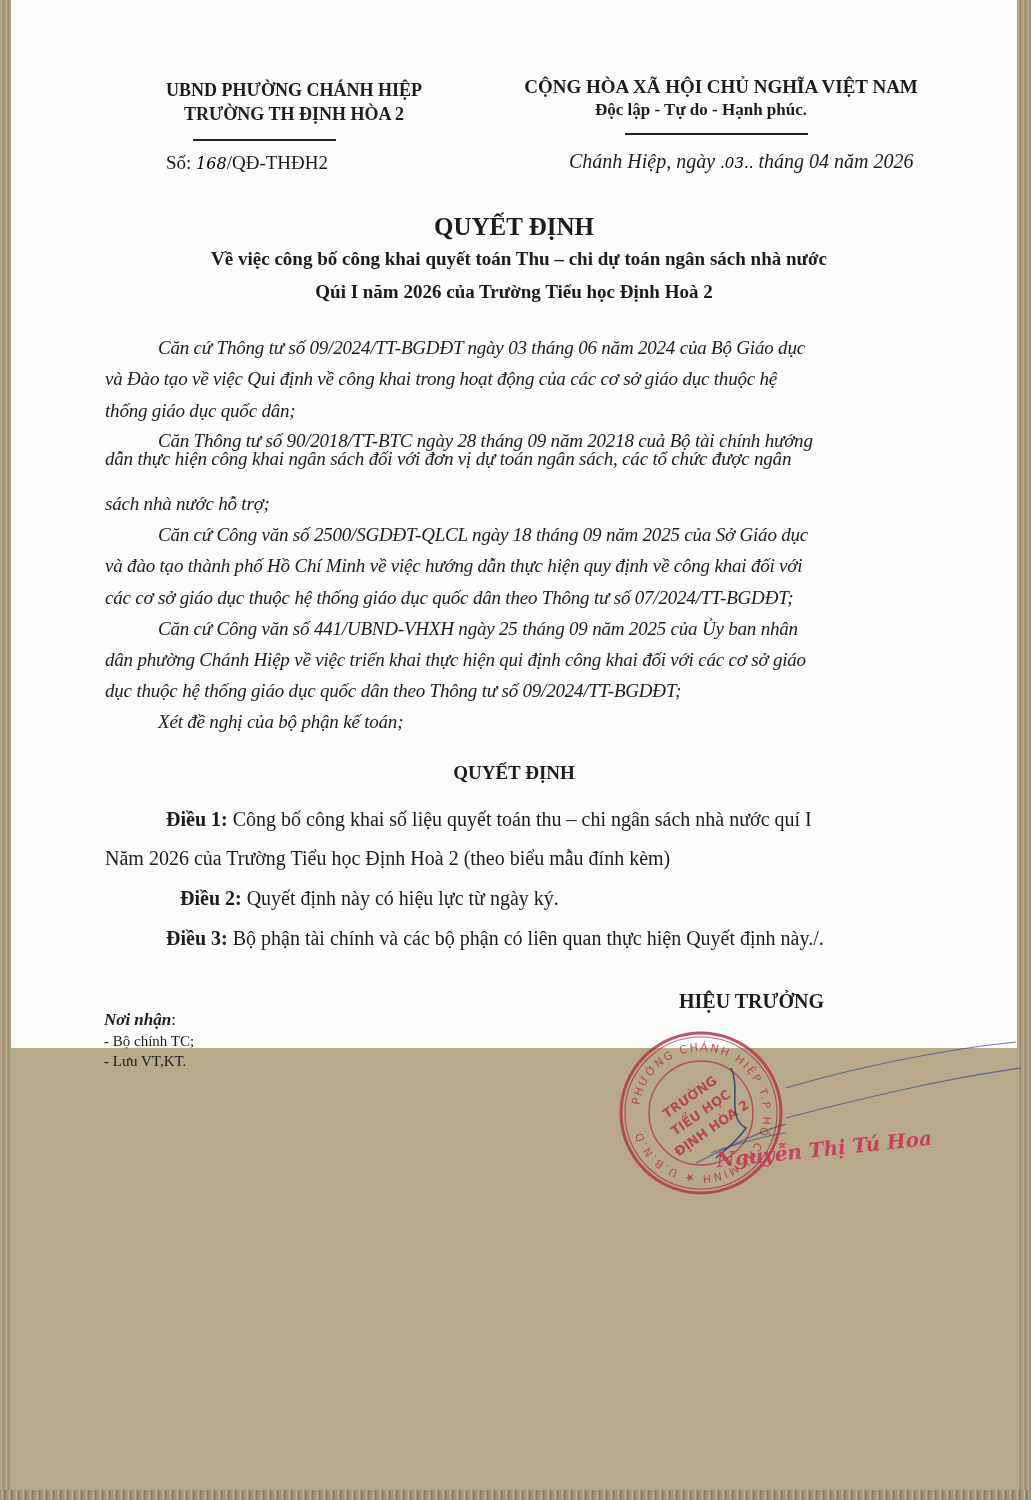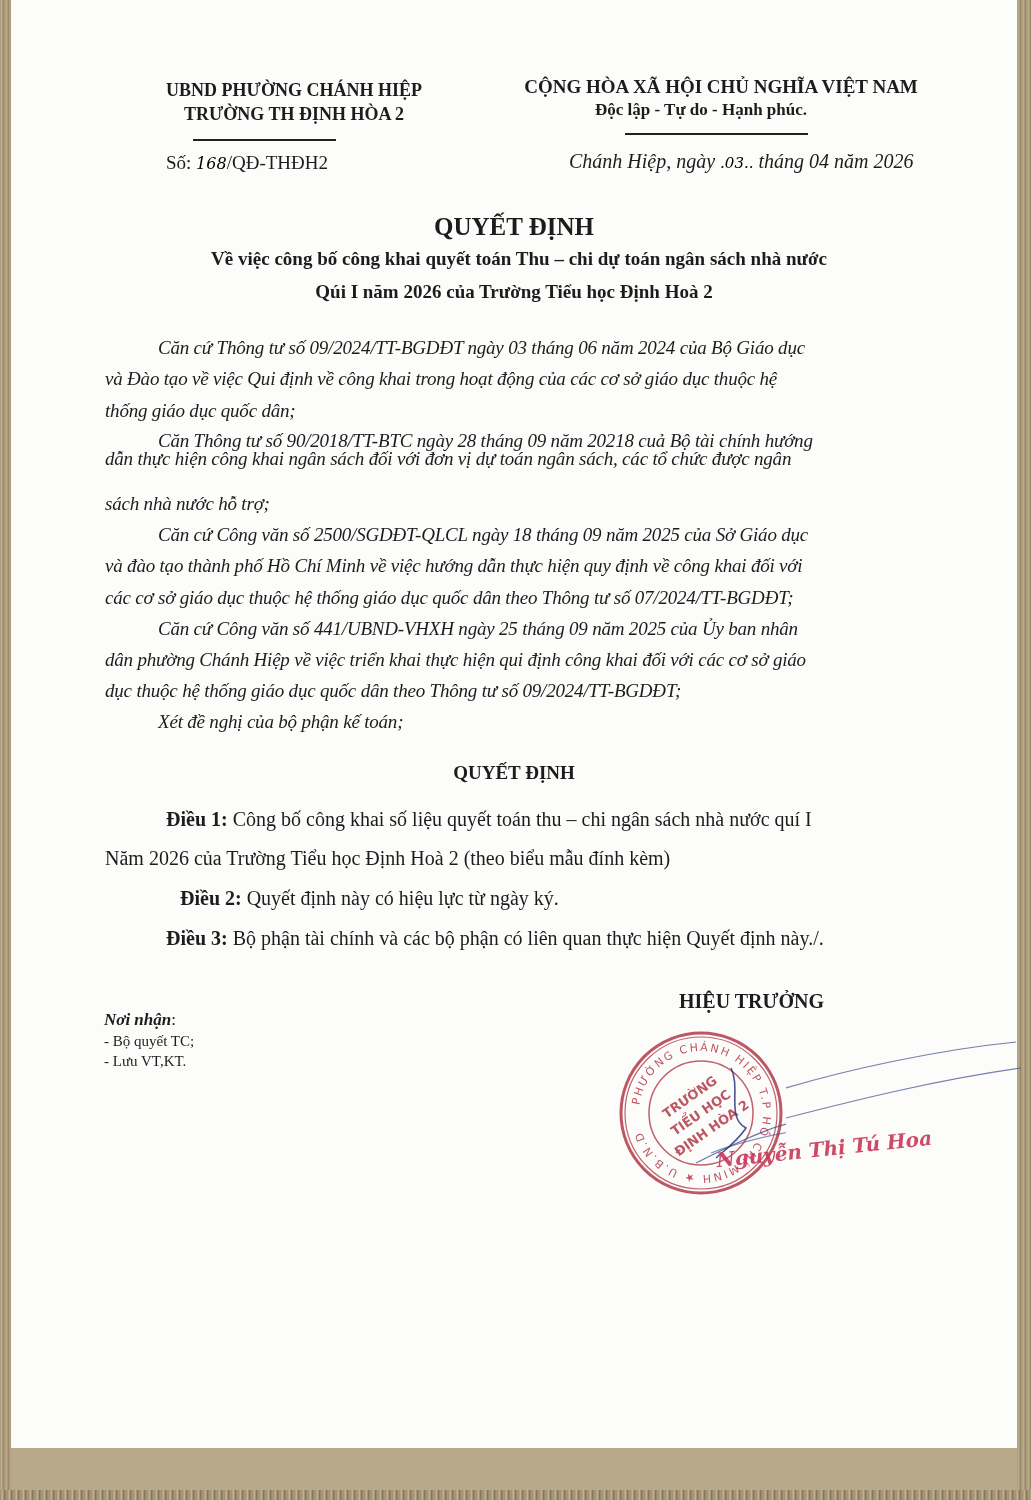--- a/index.html
+++ b/index.html
@@ -13,21 +13,21 @@
     position: absolute;
     background: repeating-linear-gradient(90deg, #a89878 0px, #c5b595 2px, #8f7f62 3px, #b8a888 5px);
   }
   .wood-left { left: 0; top: 0; width: 11px; height: 1500px; }
   .wood-right { left: 1017px; top: 0; width: 14px; height: 1500px; }
   .wood-bottom {
     left: 0; top: 1490px; width: 1031px; height: 10px;
     background: repeating-linear-gradient(90deg, #9c8c6c 0px, #c8b898 3px, #7f705a 4px, #b0a080 7px);
   }
   .paper {
-    position: absolute; left: 11px; top: 0; width: 1006px; height: 1448px;
+    position: absolute; left: 11px; top: 0; width: 1006px; height: 1048px;
     background: #fcfcfb;
   }
   .abs { position: absolute; white-space: nowrap; }
   .hdr-bold { font-weight: bold; font-size: 18px; }
   .center { text-align: center; }
   .rule { position: absolute; height: 1.5px; background: #222; }
   .title { font-weight: bold; font-size: 25px; }
   .subtitle { font-weight: bold; font-size: 19px; }
   .body-it {
     font-style: italic; font-size: 19px; letter-spacing: -0.2px; text-align: right;
@@ -98,21 +98,21 @@
   <div class="abs art" style="left:155px; top:887px;margin-left:14px;">
     <b>Điều 2:</b><span> Quyết định này có hiệu lực từ ngày ký.</span>
   </div>
   <div class="abs art" style="left:155px; top:927px;">
     <b>Điều 3:</b><span> Bộ phận tài chính và các bộ phận có liên quan thực hiện Quyết định này./.</span>
   </div>
 
   <div class="abs" style="left:93px; top:1010px; font-size:17px; font-style:italic; font-weight:bold;">
     <span>Nơi nhận</span><span style="font-weight:normal; font-style:normal;">:</span>
   </div>
-  <div class="abs" style="left:93px; top:1033px; font-size:15px;">- Bộ quyết TC;</div>
+  <div class="abs" style="left:93px; top:1033px; font-size:15px;">- Bộ chính TC;</div>
   <div class="abs" style="left:93px; top:1053px; font-size:15px;">- Lưu VT,KT.</div>
 
   <div class="abs hdr-bold" style="left:668px; top:990px; font-size:20px;">HIỆU  TRƯỞNG</div>
 
   <div class="stamp">
     <svg width="170" height="170" viewBox="0 0 170 170">
       <defs>
         <path id="ringPath" d="M85,85 m-62,0 a62,62 0 1,1 124,0 a62,62 0 1,1 -124,0"></path>
       </defs>
       <circle cx="85" cy="85" r="80" fill="none" stroke="#b23a48" stroke-width="3" opacity="0.85"></circle>

